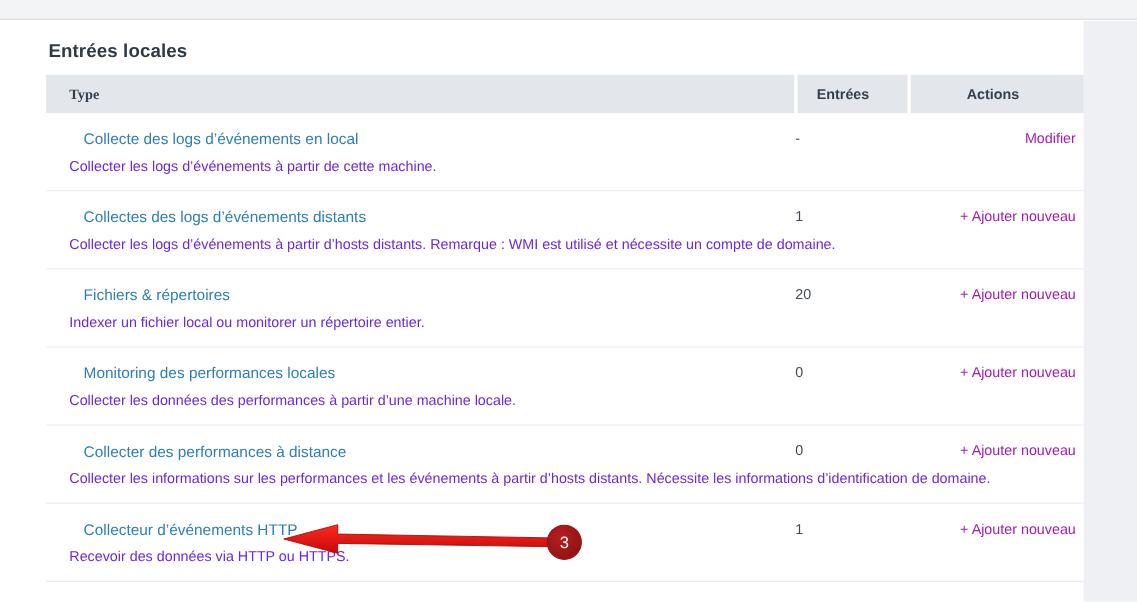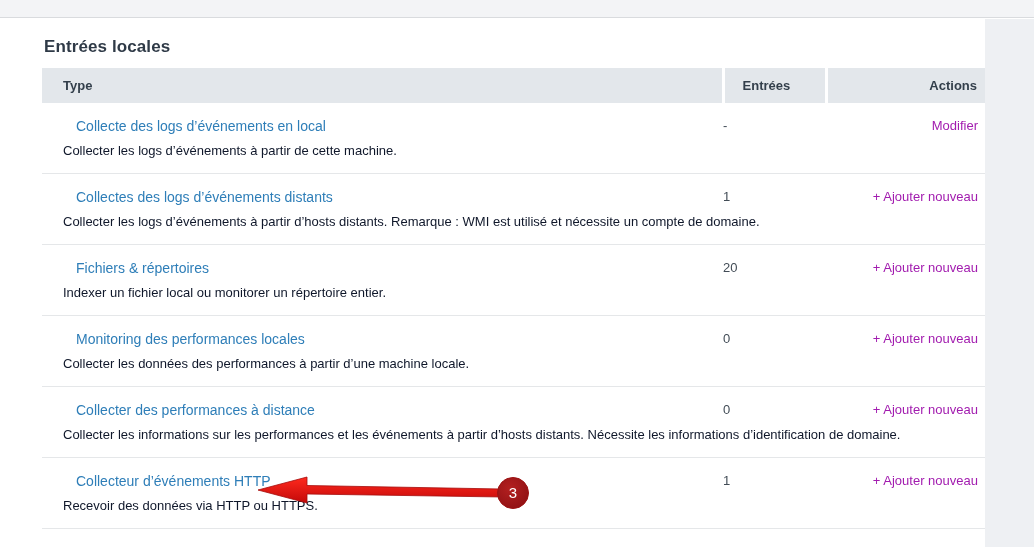--- a/index.html
+++ b/index.html
@@ -30,43 +30,43 @@
   .inputs-table {
     position: absolute; left: 42px; top: 68px;
     width: 943px;
   }
   .thead { display: flex; height: 35px; }
   .th {
     background: #e3e7eb;
     font-size: 13px; font-weight: 600; color: #333f4b;
     line-height: 35px;
   }
-  .th-type    { width: 792px; padding-left: 21px; }
+  .th-type    { width: 792px; padding-left: 21px; font-family: Liberation Serif, serif; }
   .th-entries { width: 115px;  margin-left: 3px; padding-left: 18px; }
-  .th-actions { width: 182px; margin-left: 3px; text-align: right; padding-right: 8px; }
+  .th-actions { width: 182px; margin-left: 3px; text-align: center; padding-right: 8px; }
   .row {
     position: relative;
     border-bottom: 1px solid #e5e7e9;
     padding: 13px 0 13px 0;
     min-height: 70px;
     background: #ffffff;
   }
   .row-title {
     display: inline-block;
     margin-left: 34px;
     font-size: 14px; line-height: 20px;
     color: #2e7eb8;
     text-decoration: none;
     cursor: pointer;
     white-space: nowrap;
   }
   .row-desc {
     margin: 6px 0 0 21px;
     font-size: 13px; line-height: 18px;
-    color: #0f172a;
+    color: #6d28d9;
     white-space: nowrap;
   }
   .row-count {
     position: absolute; left: 681px; top: 13px;
     font-size: 13px; line-height: 20px; color: #424c56;
   }
   .row-action {
     position: absolute; right: 7px; top: 13px;
     font-size: 13px; line-height: 20px;
     color: #a21caf;

